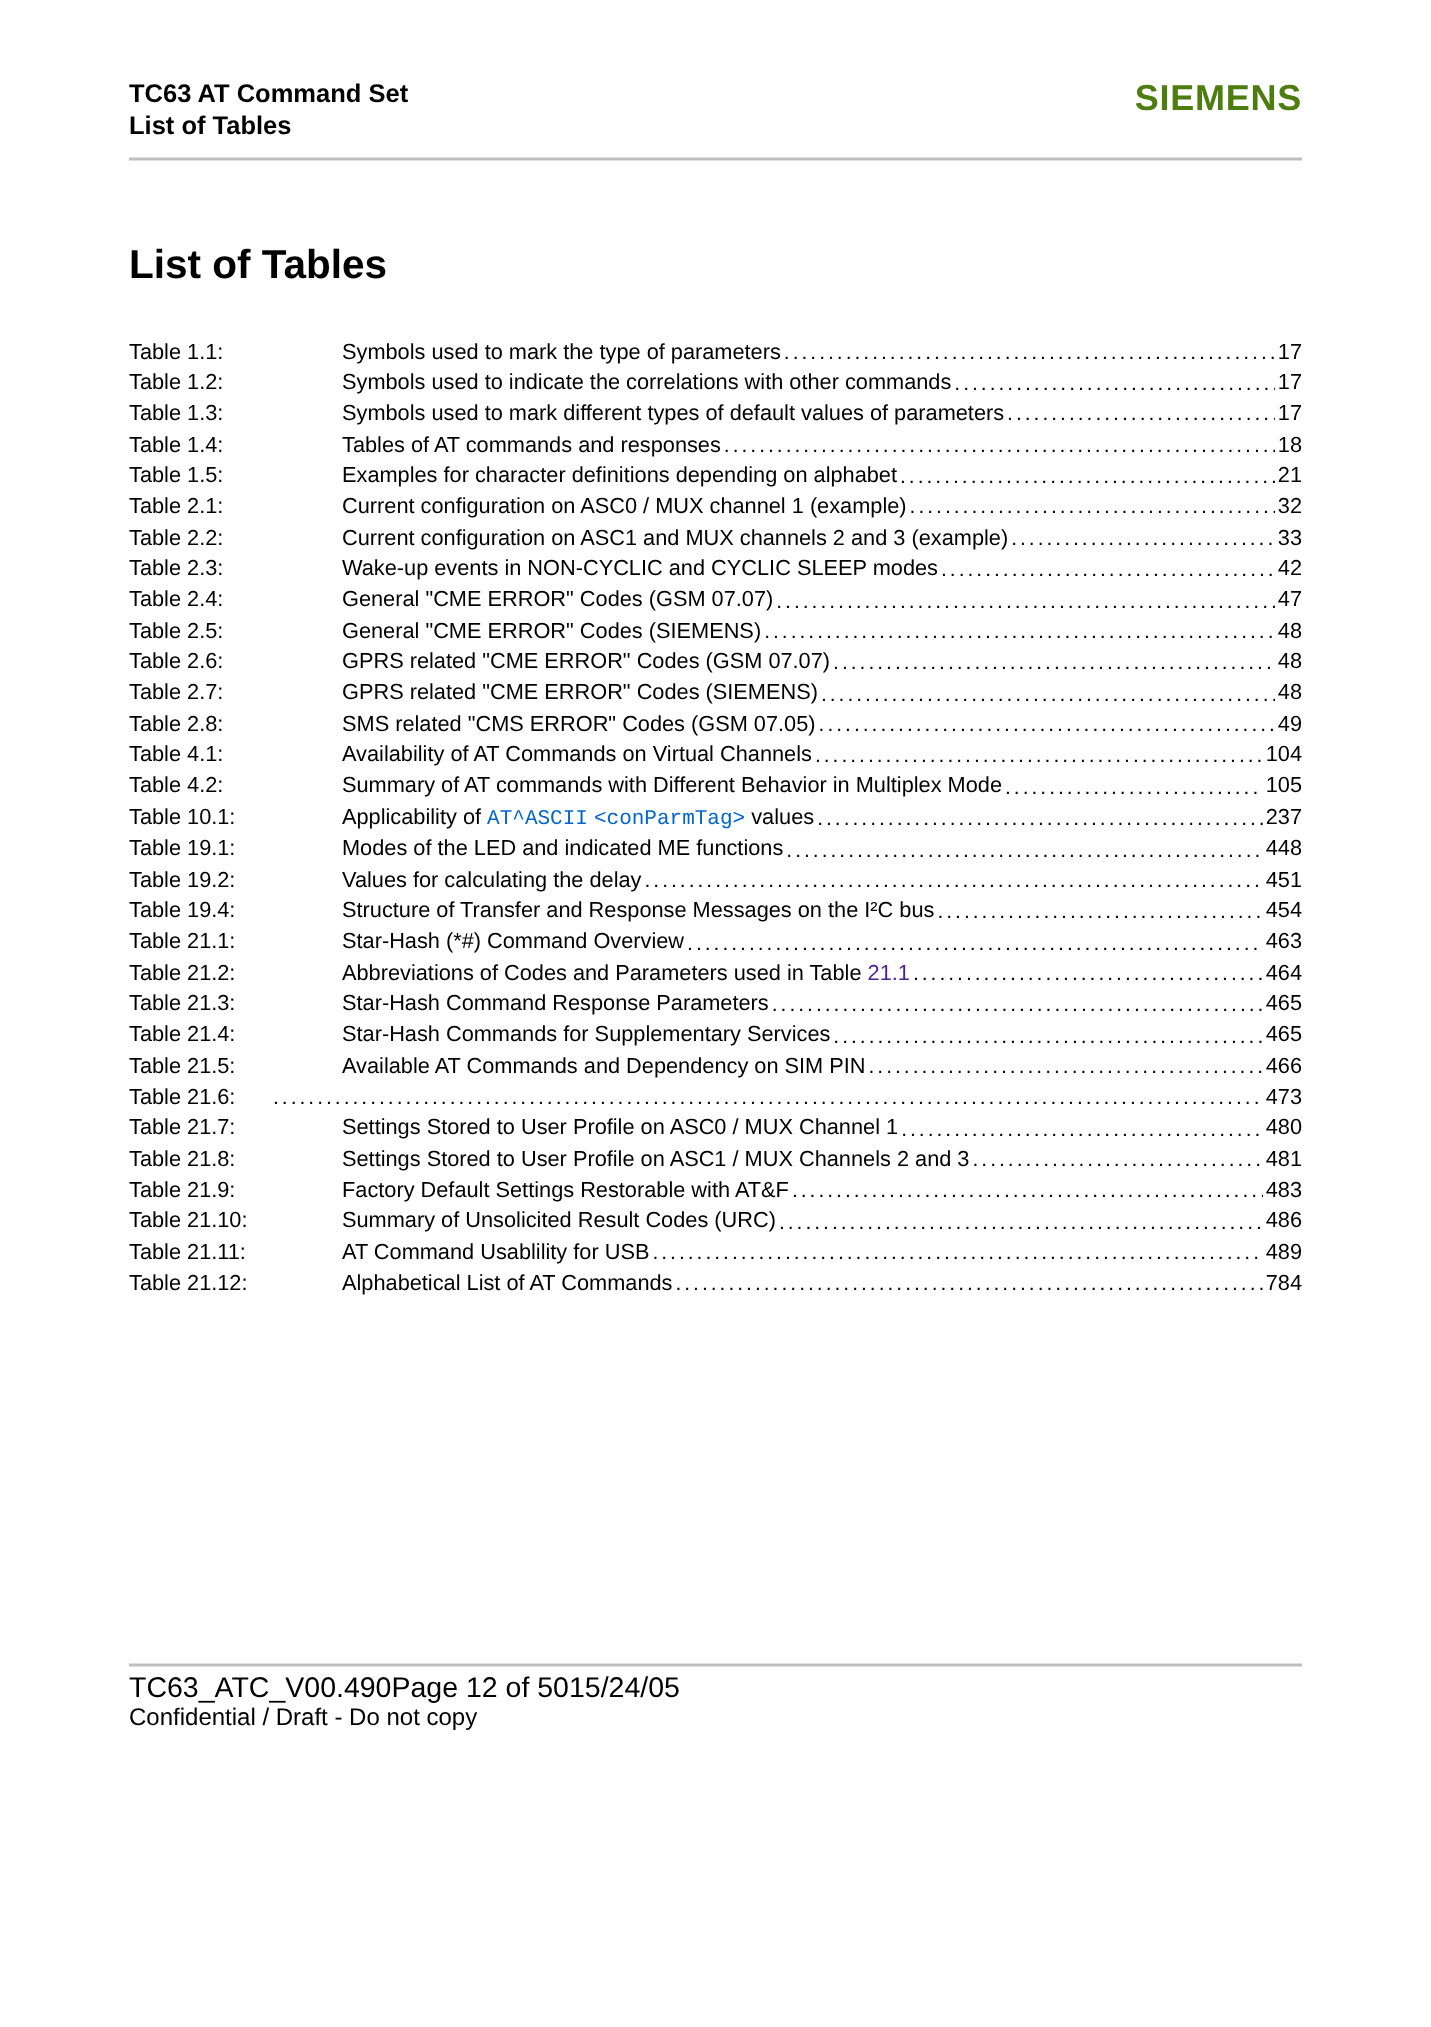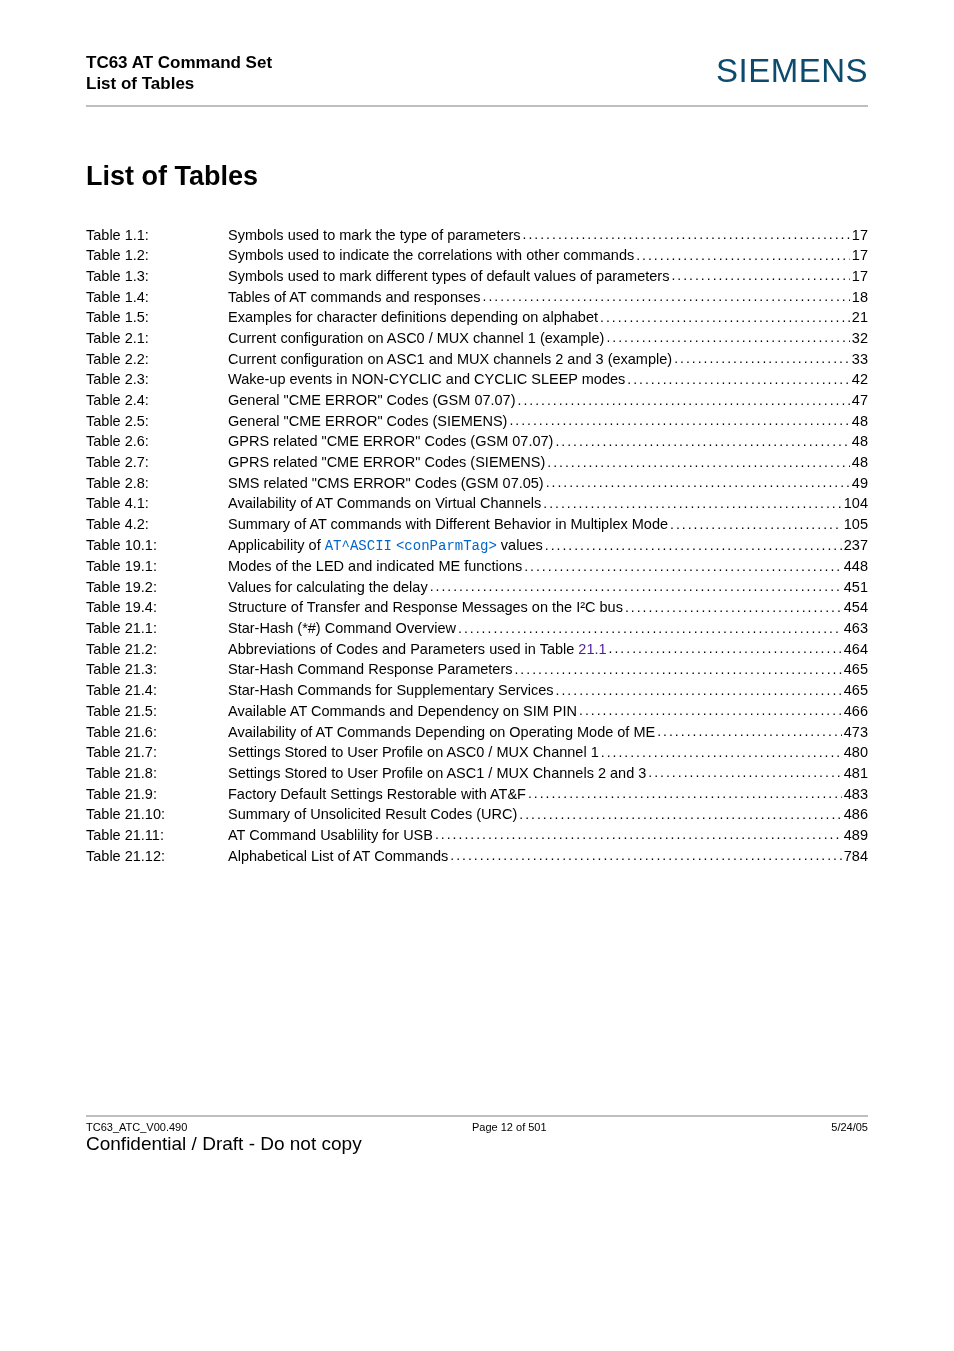--- a/index.html
+++ b/index.html
@@ -1,35 +1,35 @@
 <!DOCTYPE html>
 <html><head>
 <meta charset="utf-8">
 <style>
   * { margin: 0; padding: 0; box-sizing: border-box; }
   html, body { width: 954px; height: 1351px; background: #fff; font-family: Arial, Helvetica, sans-serif; color: #000; }
   .page { width: 954px; height: 1195px; position: relative; padding: 52px 86px 40px 86px; }
   .header-row { display: flex; justify-content: space-between; align-items: flex-start; }
   .header-left { font-size: 17px; line-height: 1.25; }
   .header-left .bold { font-weight: bold; }
-  .brand { font-family: Arial, sans-serif; font-weight: 400; font-size: 33px; letter-spacing: 0.5px; color: #0c4a6e; }
+  .brand { font-family: Arial, sans-serif; font-weight: 700; font-size: 24px; letter-spacing: 0.5px; color: #4d7c0f; }
   .hr-top { border: none; border-top: 2px solid #bfbfbf; margin-top: 10px; }
   .title { font-size: 27px; font-weight: bold; margin-top: 54px; margin-bottom: 36px; }
   .entries { font-size: 14.5px; line-height: 1.0; color: #000; }
   .entry { display: flex; align-items: flex-end; margin-bottom: 6.2px; white-space: nowrap; }
   .entry .label { flex: 0 0 94px; }
   .entry .desc { flex: 0 1 auto; margin-left: 48px; }
   .entry .desc .code { font-family: "Courier New", monospace; color: #0066cc; font-size: 14px; }
   .entry .desc .linkref { color: #4c1d95; }
   .entry .dots { flex: 1 1 auto; overflow: hidden; position: relative; height: 1em; margin: 0 2px; }
   .entry .dots::after { content: ".................................................................................................................................................................................................................."; position: absolute; left: 0; bottom: 1px; letter-spacing: 2px; color: #000; font-size: 14px; }
   .entry .page-num { flex: 0 0 auto; text-align: right; }
   .footer { position: absolute; left: 86px; right: 86px; bottom: 40px; }
   .hr-bot { border: none; border-top: 2px solid #bfbfbf; margin-bottom: 4px; }
-  .footer-row { display: flex; justify-content: space-between; font-size: 11px; }
+  .footer-row { display: flex; font-size: 19px; }
 </style>
 </head>
 <body>
 
 <div class="page">
   <div class="header-row">
     <div class="header-left">
       <div class="bold">TC63 AT Command Set</div>
       <div class="bold">List of Tables</div>
     </div>
@@ -179,21 +179,20 @@
         <span class="page-num">465</span>
       </div>
       <div class="entry">
         <span class="label">Table 21.5:</span>
         <span class="desc">Available AT Commands and Dependency on SIM PIN</span>
         <span class="dots"></span>
         <span class="page-num">466</span>
       </div>
       <div class="entry">
         <span class="label">Table 21.6:</span>
-        <span class="desc">Availability of AT Commands Depending on Operating Mode of ME </span>
         <span class="dots"></span>
         <span class="page-num">473</span>
       </div>
       <div class="entry">
         <span class="label">Table 21.7:</span>
         <span class="desc">Settings Stored to User Profile on ASC0 / MUX Channel 1</span>
         <span class="dots"></span>
         <span class="page-num">480</span>
       </div>
       <div class="entry">
@@ -230,15 +229,15 @@
 
   <div class="footer">
     <hr class="hr-bot">
     <div class="footer-row">
       <div>
         <span>TC63_ATC_V00.490</span>
       </div>
       <div>Page 12 of 501</div>
       <div>5/24/05</div>
     </div>
-    <div style="font-size:19px;">Confidential / Draft - Do not copy</div>
+    <div style="font-size:16px;">Confidential / Draft - Do not copy</div>
   </div>
 </div>
 
 </body></html>

